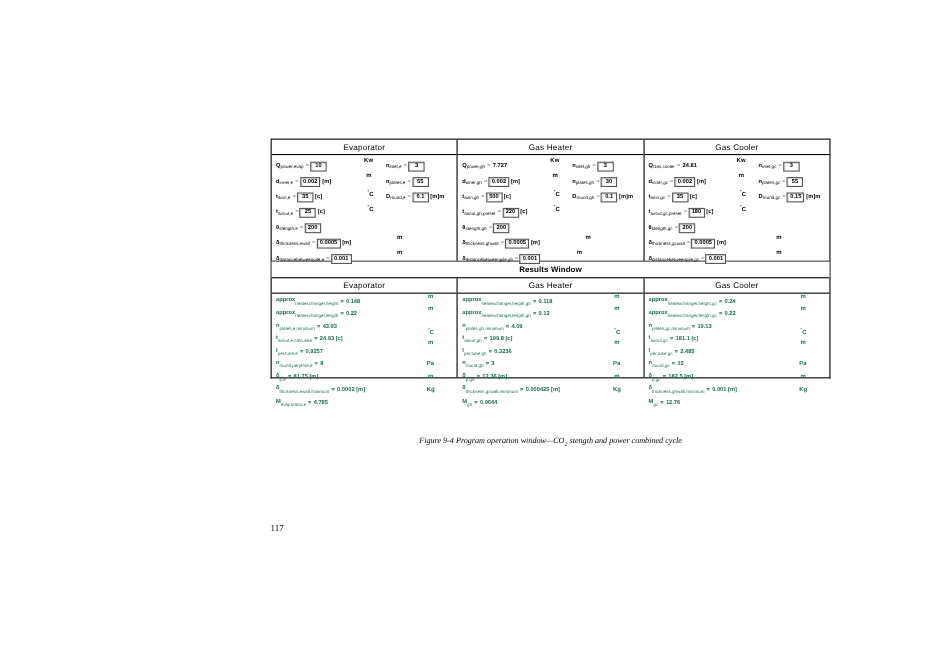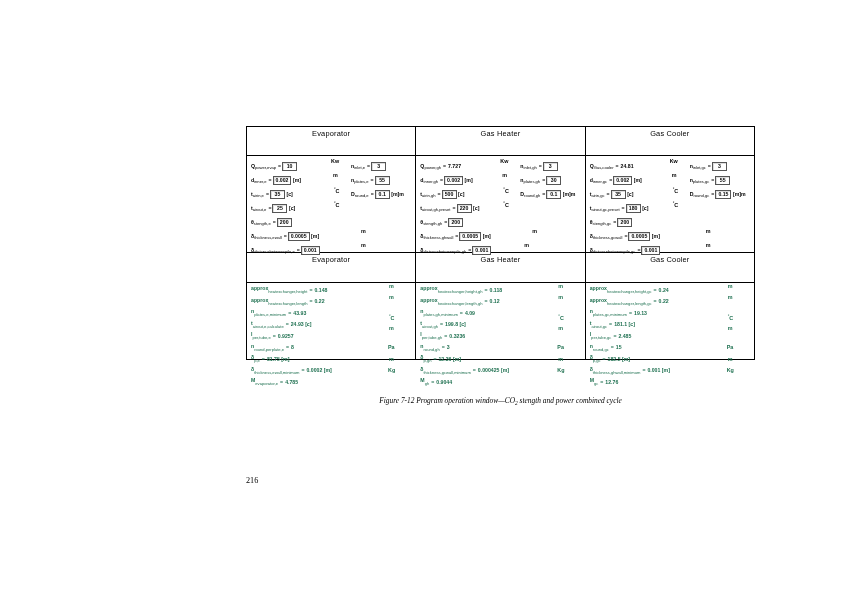--- a/index.html
+++ b/index.html
@@ -57,21 +57,21 @@
     flex: 1 1 0;
     box-sizing: border-box;
     border-right: 1px solid #000;
     min-width: 0;
   }
   .col:last-child { border-right: none; }
 
   .col-head {
     text-align: center;
     font-size: 7.4px;
-    padding: 3px 0 18px 0;
+    padding: 3px 0 3px 0;
     border-bottom: 1px solid #000;
     line-height: 1;
     letter-spacing: .2px;
   }
 
   .col-body {
     position: relative;
     height: 96px;
     padding: 0;
   }
@@ -430,20 +430,21 @@
               <div class="unitcol deg" style="left: 87px; top: 31px;">C</div>
               <div class="unitcol deg" style="left: 87px; top: 45px;">C</div>
               <div class="unitcol" style="left: 120px; top: 73px;">m</div>
               <div class="unitcol" style="left: 120px; top: 87px;">m</div>
             </div>
         </div>
       </div>
     </div>
 
     <div class="window results" style="border-top:none;">
+      <div class="win-title">Results Window</div>
 
       <div class="cols">
         <div class="col">
           <div class="col-head">Evaporator</div>
           <div class="res-col-body" id="res-body-0">
               <div style="position: absolute; left: 4px; top: 1px;">
                 <div class="rrow">
                   <span class="rvar">approx<sub>heatexchanger,height</sub></span>
                   <span class="rval">=</span>
                   <span class="rval">0.148</span>
@@ -615,18 +616,18 @@
               <div class="runit" style="left: 142px; top: 74px;">m</div>
               <div class="runit" style="left: 141px; top: 85px;">Kg</div>
             </div>
         </div>
       </div>
     </div>
 
   </div>
 
   <div class="caption">
-    <span>Figure 7-12 Program operation window—CO</span><sub>2</sub><span> stength and power combined cycle</span>
+    <span>Figure 9-4 Program operation window—CO</span><sub>2</sub><span> stength and power combined cycle</span>
   </div>
 
-  <div class="folio">216</div>
+  <div class="folio">117</div>
 
 </div>
 
 </body></html>

